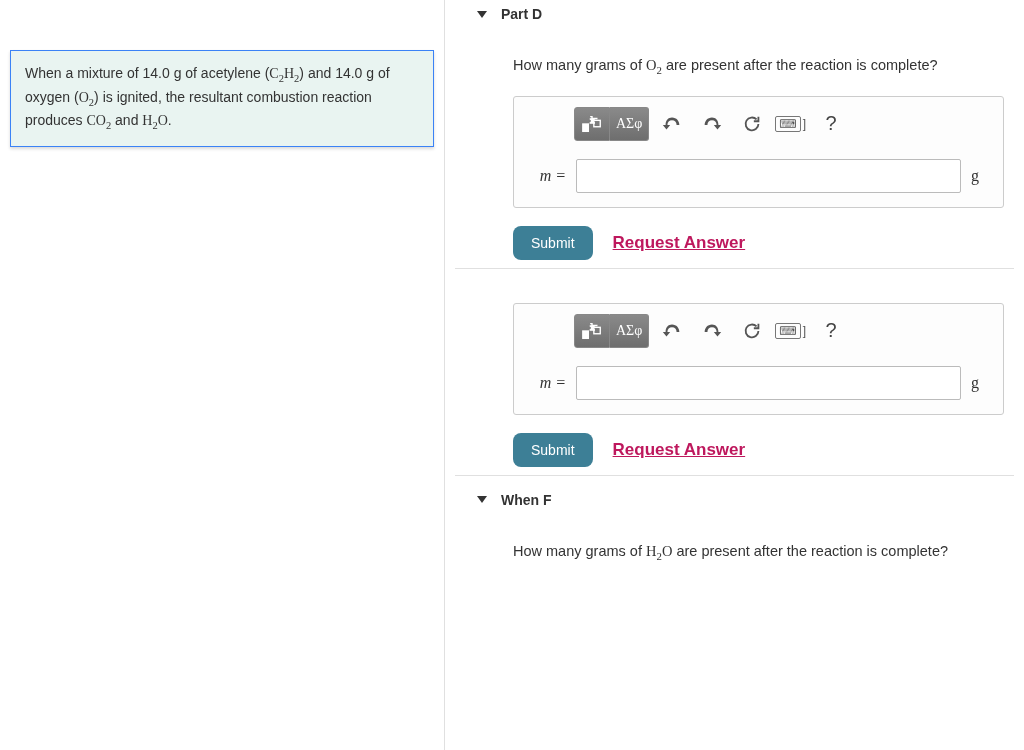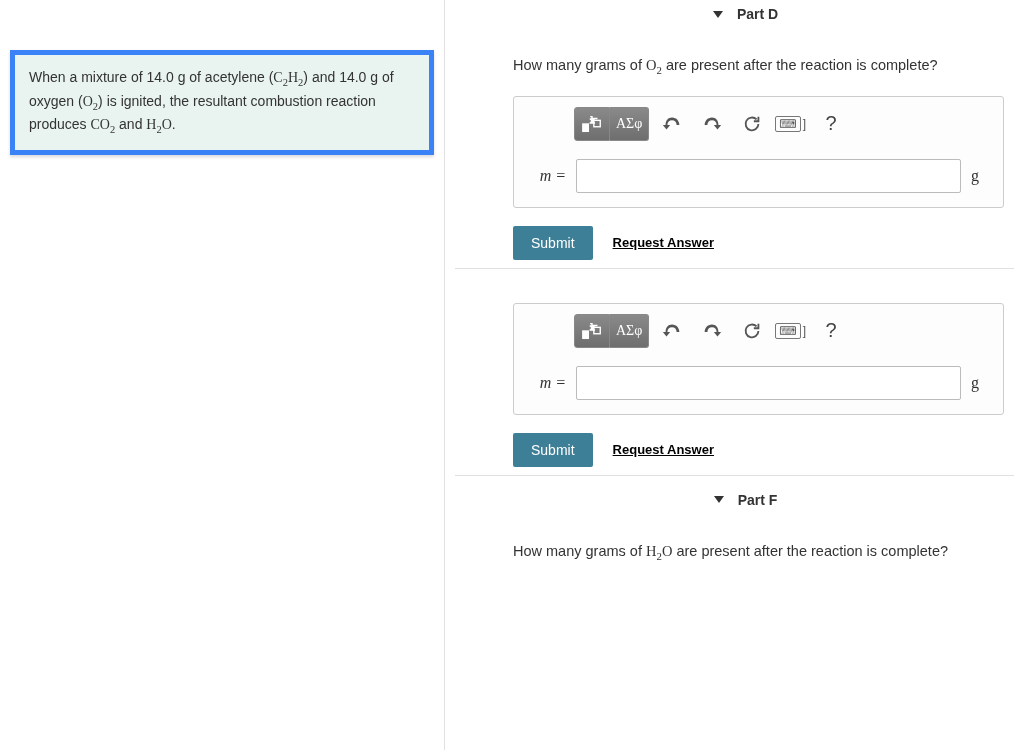--- a/index.html
+++ b/index.html
@@ -12,39 +12,38 @@
     width: 1024px;
     height: 750px;
   }
   .left-col {
     width: 445px;
     padding: 50px 10px 10px 10px;
     border-right: 1px solid #e0e0e0;
   }
   .problem-box {
     background: #e9f4f1;
-    border: 5px solid #3b82f6;
+    border: 1px solid #3b82f6;
     box-shadow: 0 2px 3px rgba(0,0,0,0.15);
     padding: 12px 14px;
     line-height: 1.5;
     color: #333;
   }
   .right-col {
     flex: 1;
     padding: 0 10px 10px 10px;
   }
   .part-section {
     margin-bottom: 10px;
   }
   .part-header {
     padding: 6px 0 10px 22px;
     border-bottom: 1px solid transparent;
     display: flex;
     align-items: center;
-    justify-content: center;
   }
   .triangle {
     display: inline-block;
     width: 0; height: 0;
     border-left: 5px solid transparent;
     border-right: 5px solid transparent;
     border-top: 7px solid #333;
     margin-right: 14px;
   }
   .part-title {
@@ -143,28 +142,28 @@
     display: flex;
     align-items: center;
     gap: 20px;
   }
   .submit-btn {
     background: #3d7f96;
     color: #fff;
     border: none;
     padding: 9px 18px;
     font-size: 14px;
-    border-radius: 2px;
+    border-radius: 8px;
     cursor: pointer;
   }
   .request-link {
-    color: #000000;
+    color: #be185d;
     font-weight: bold;
     text-decoration: underline;
-    font-size: 13px;
+    font-size: 17px;
     cursor: pointer;
   }
   .chem {
     font-family: 'Times New Roman', serif;
   }
   sub { font-size: 0.75em; }
   .svg-icon { width: 22px; height: 22px; }
 </style>
 </head>
 <body>
@@ -280,21 +279,21 @@
       <div class="action-row">
         <button class="submit-btn">Submit</button>
         <a class="request-link">Request Answer</a>
       </div>
     </div>
   </div>
 
   <div class="part-section">
     <div class="part-header">
       <span class="triangle"></span>
-      <span class="part-title">Part F</span>
+      <span class="part-title">When F</span>
     </div>
     <div class="part-body last">
       <div class="question-text">
         <span>How many grams of </span><span class="chem">H<sub>2</sub>O</span><span> are present after the reaction is complete?</span>
       </div>
     </div>
   </div>
 
 </div>
 

